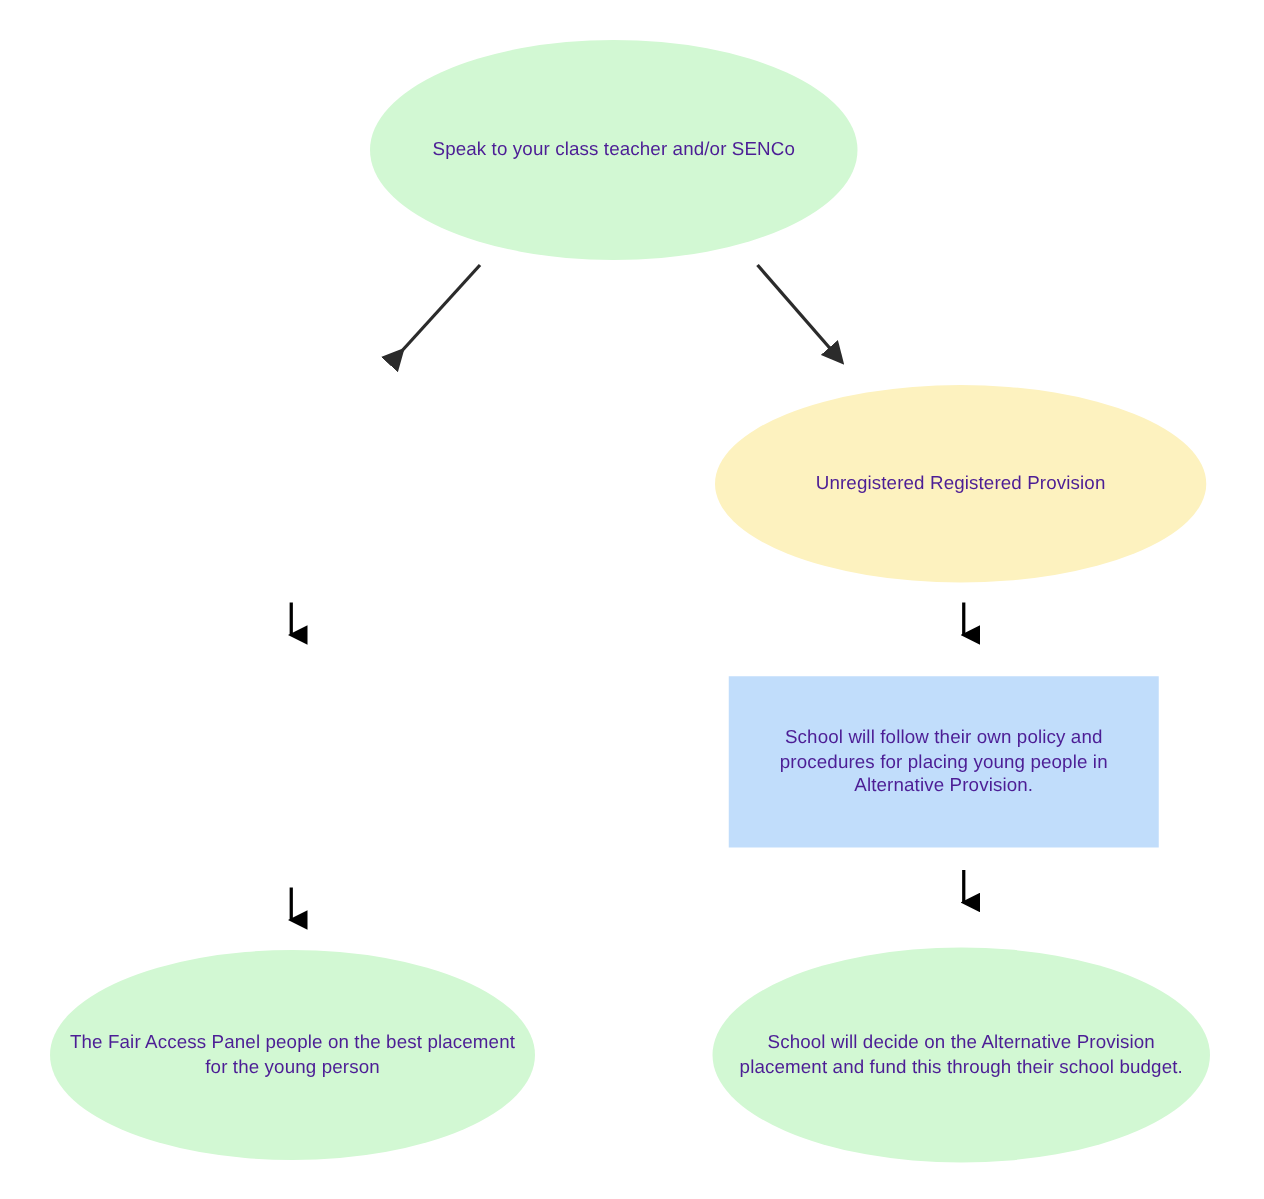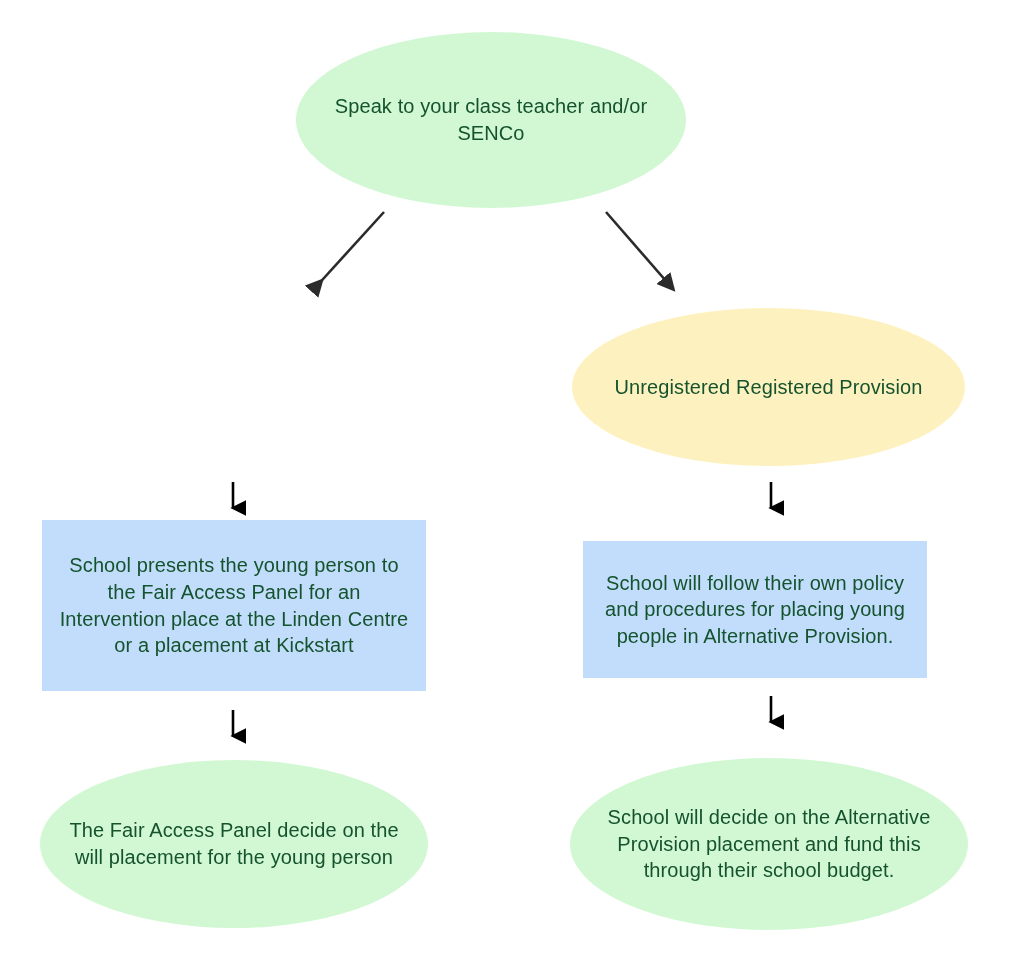--- a/index.html
+++ b/index.html
@@ -17,22 +17,22 @@
     background: #ffffff;
     overflow: hidden;
   }
   .node {
     position: absolute;
     box-sizing: border-box;
     display: flex;
     align-items: center;
     justify-content: center;
     text-align: center;
-    color: #14532d;
-    font-size: 20px;
+    color: #4c1d95;
+    font-size: 15px;
     line-height: 1.33;
     letter-spacing: 0.1px;
     padding: 6px 14px;
     white-space: pre-line;
   }
   .ellipse { border-radius: 50%; }
   .rect { border-radius: 0; }
 
   
   #node-start {
@@ -84,30 +84,27 @@
 
   <div class="node ellipse" id="node-start">
     <span>Speak to your class teacher and/or SENCo</span>
   </div>
 
 
   <div class="node ellipse" id="node-unregistered">
     <span>Unregistered Registered Provision</span>
   </div>
 
-  <div class="node rect" id="node-fap-process">
-    <span>School presents the young person to the Fair Access Panel for an Intervention place at the Linden Centre or a placement at Kickstart</span>
-  </div>
 
   <div class="node rect" id="node-school-policy">
     <span>School will follow their own policy and procedures for placing young people in Alternative Provision.</span>
   </div>
 
   <div class="node ellipse" id="node-fap-decision">
-    <span>The Fair Access Panel decide on the will placement for the young person</span>
+    <span>The Fair Access Panel people on the best placement for the young person</span>
   </div>
 
   <div class="node ellipse" id="node-school-decision">
     <span>School will decide on the Alternative Provision placement and fund this through their school budget.</span>
   </div>
 
   <svg class="arrow-svg" id="arrow-diag-left" viewBox="0 0 100 105">
     <defs>
       <marker id="ah-dl" markerWidth="7" markerHeight="7" refX="5.6" refY="3.5" orient="auto" markerUnits="strokeWidth">
         <path d="M7,0 L7,7 L0,3.5 z" fill="#2b2b2b"></path>

